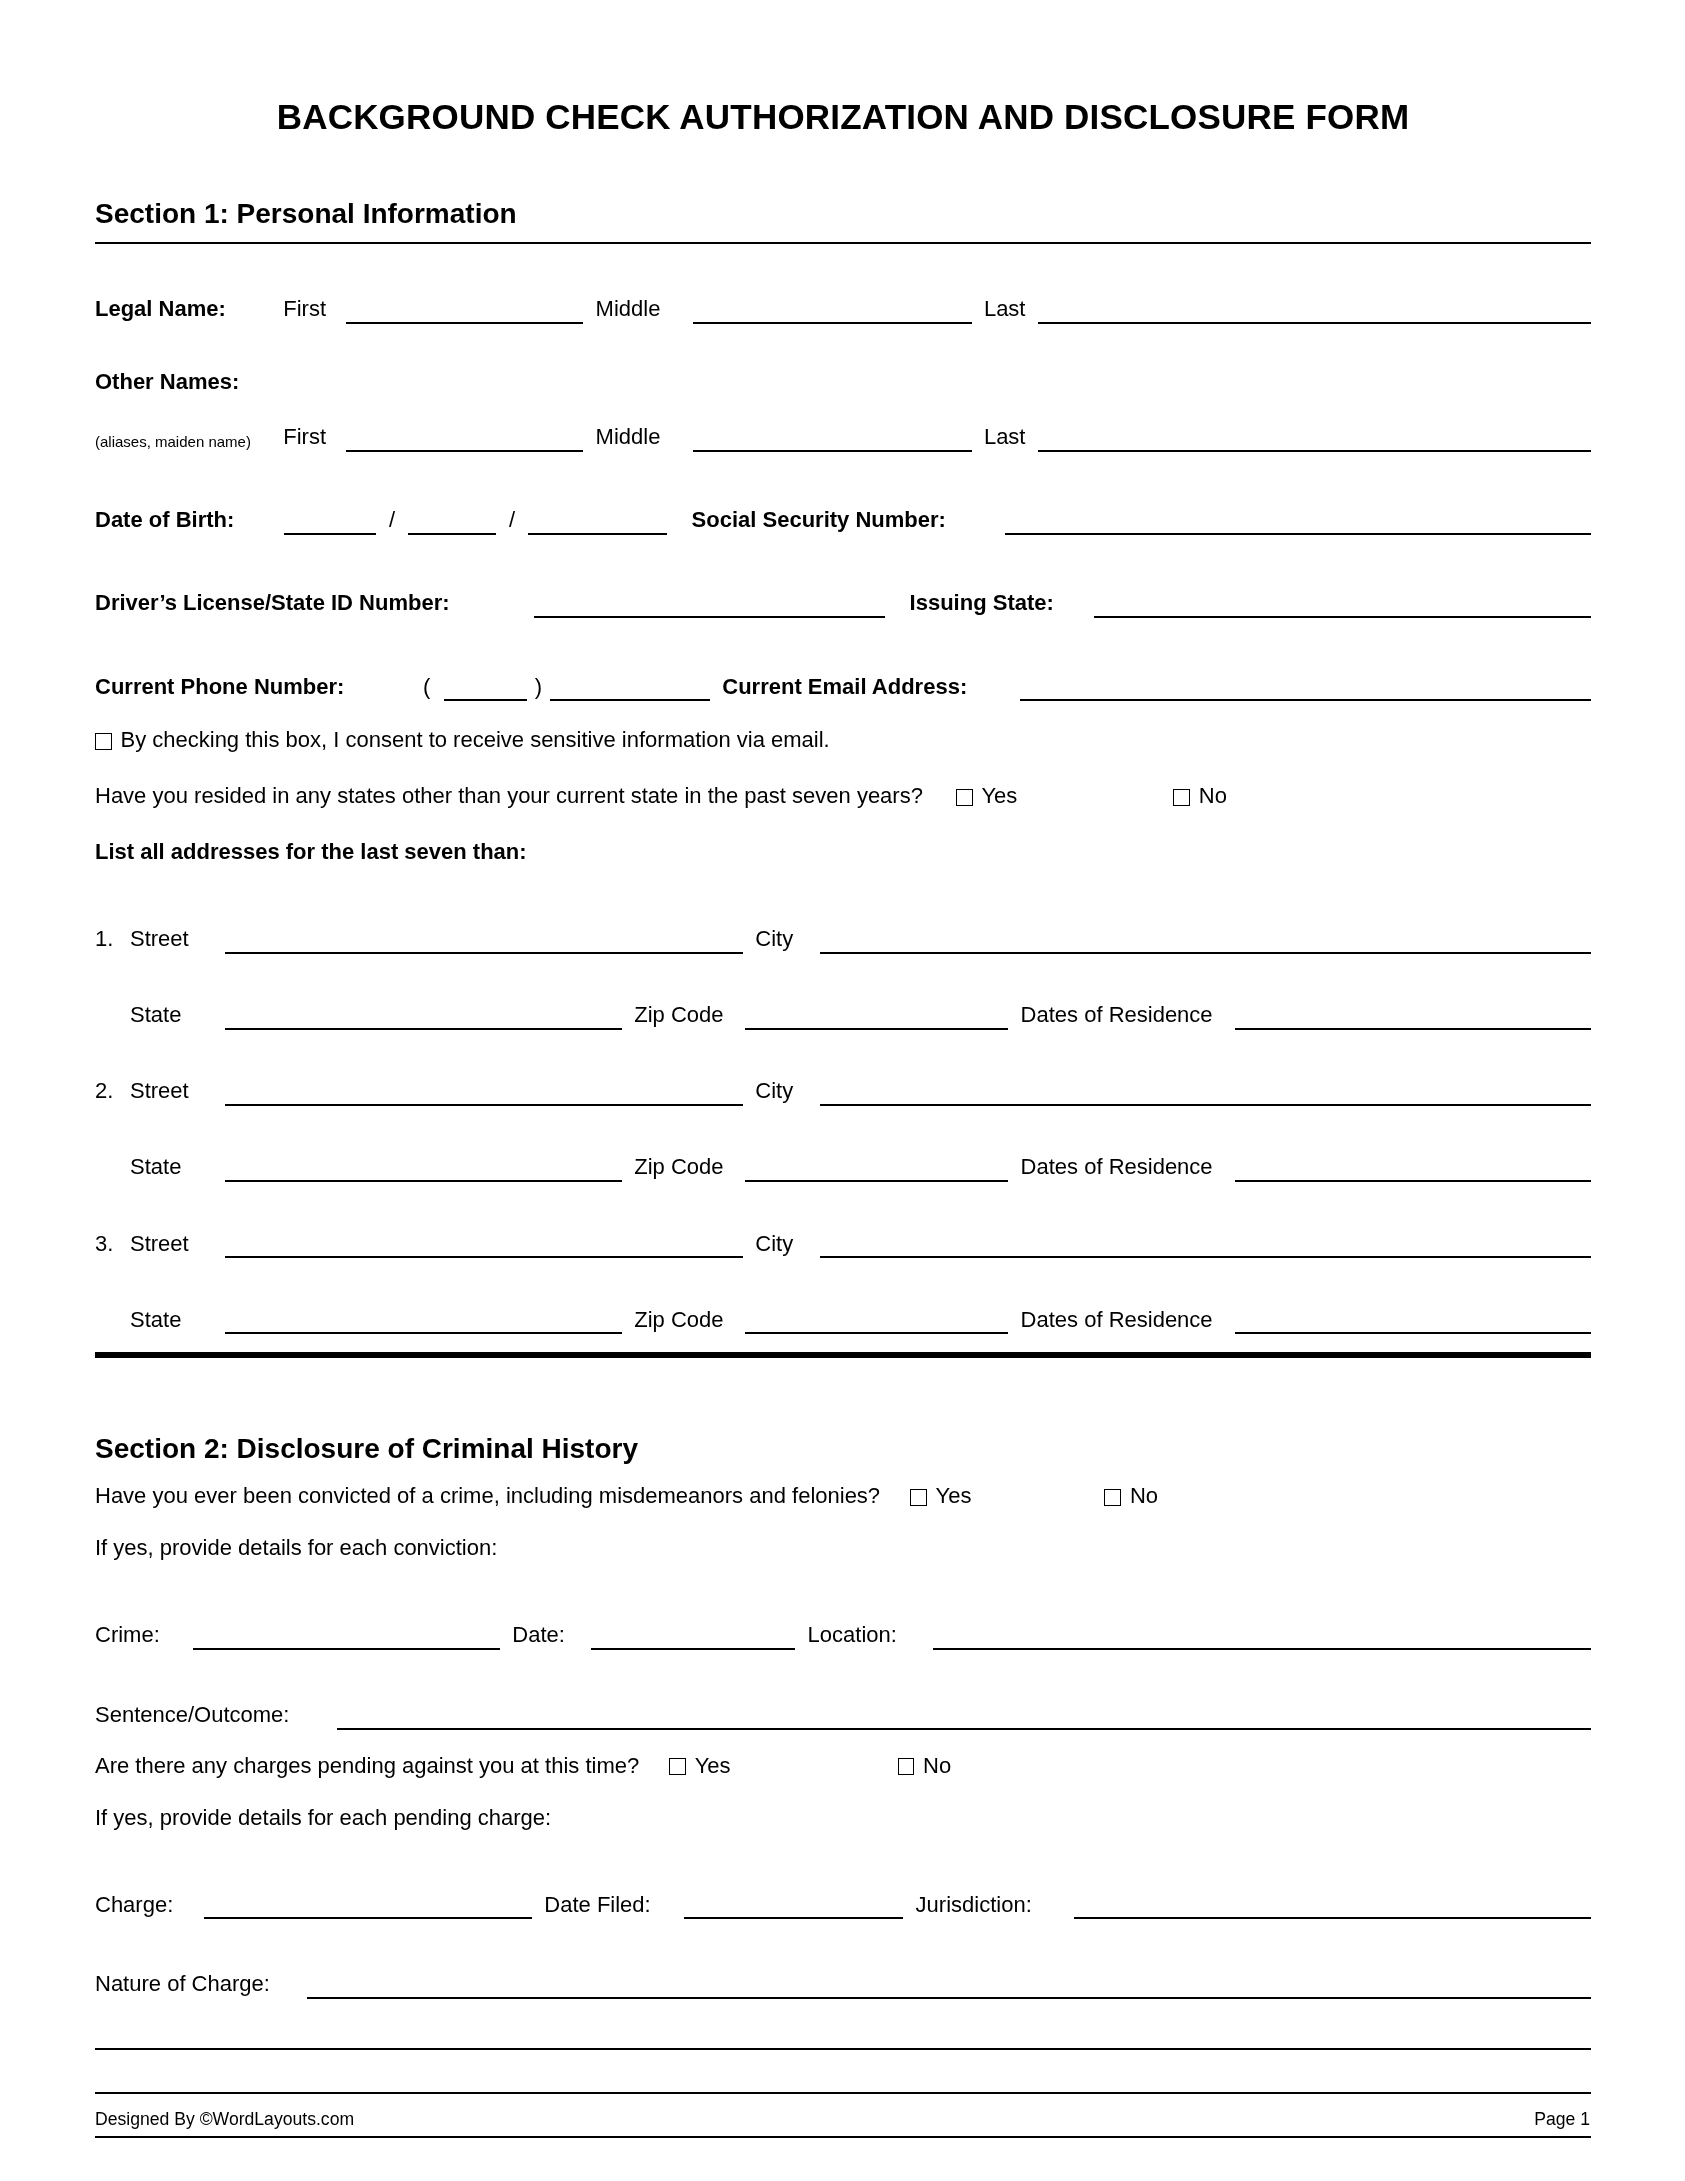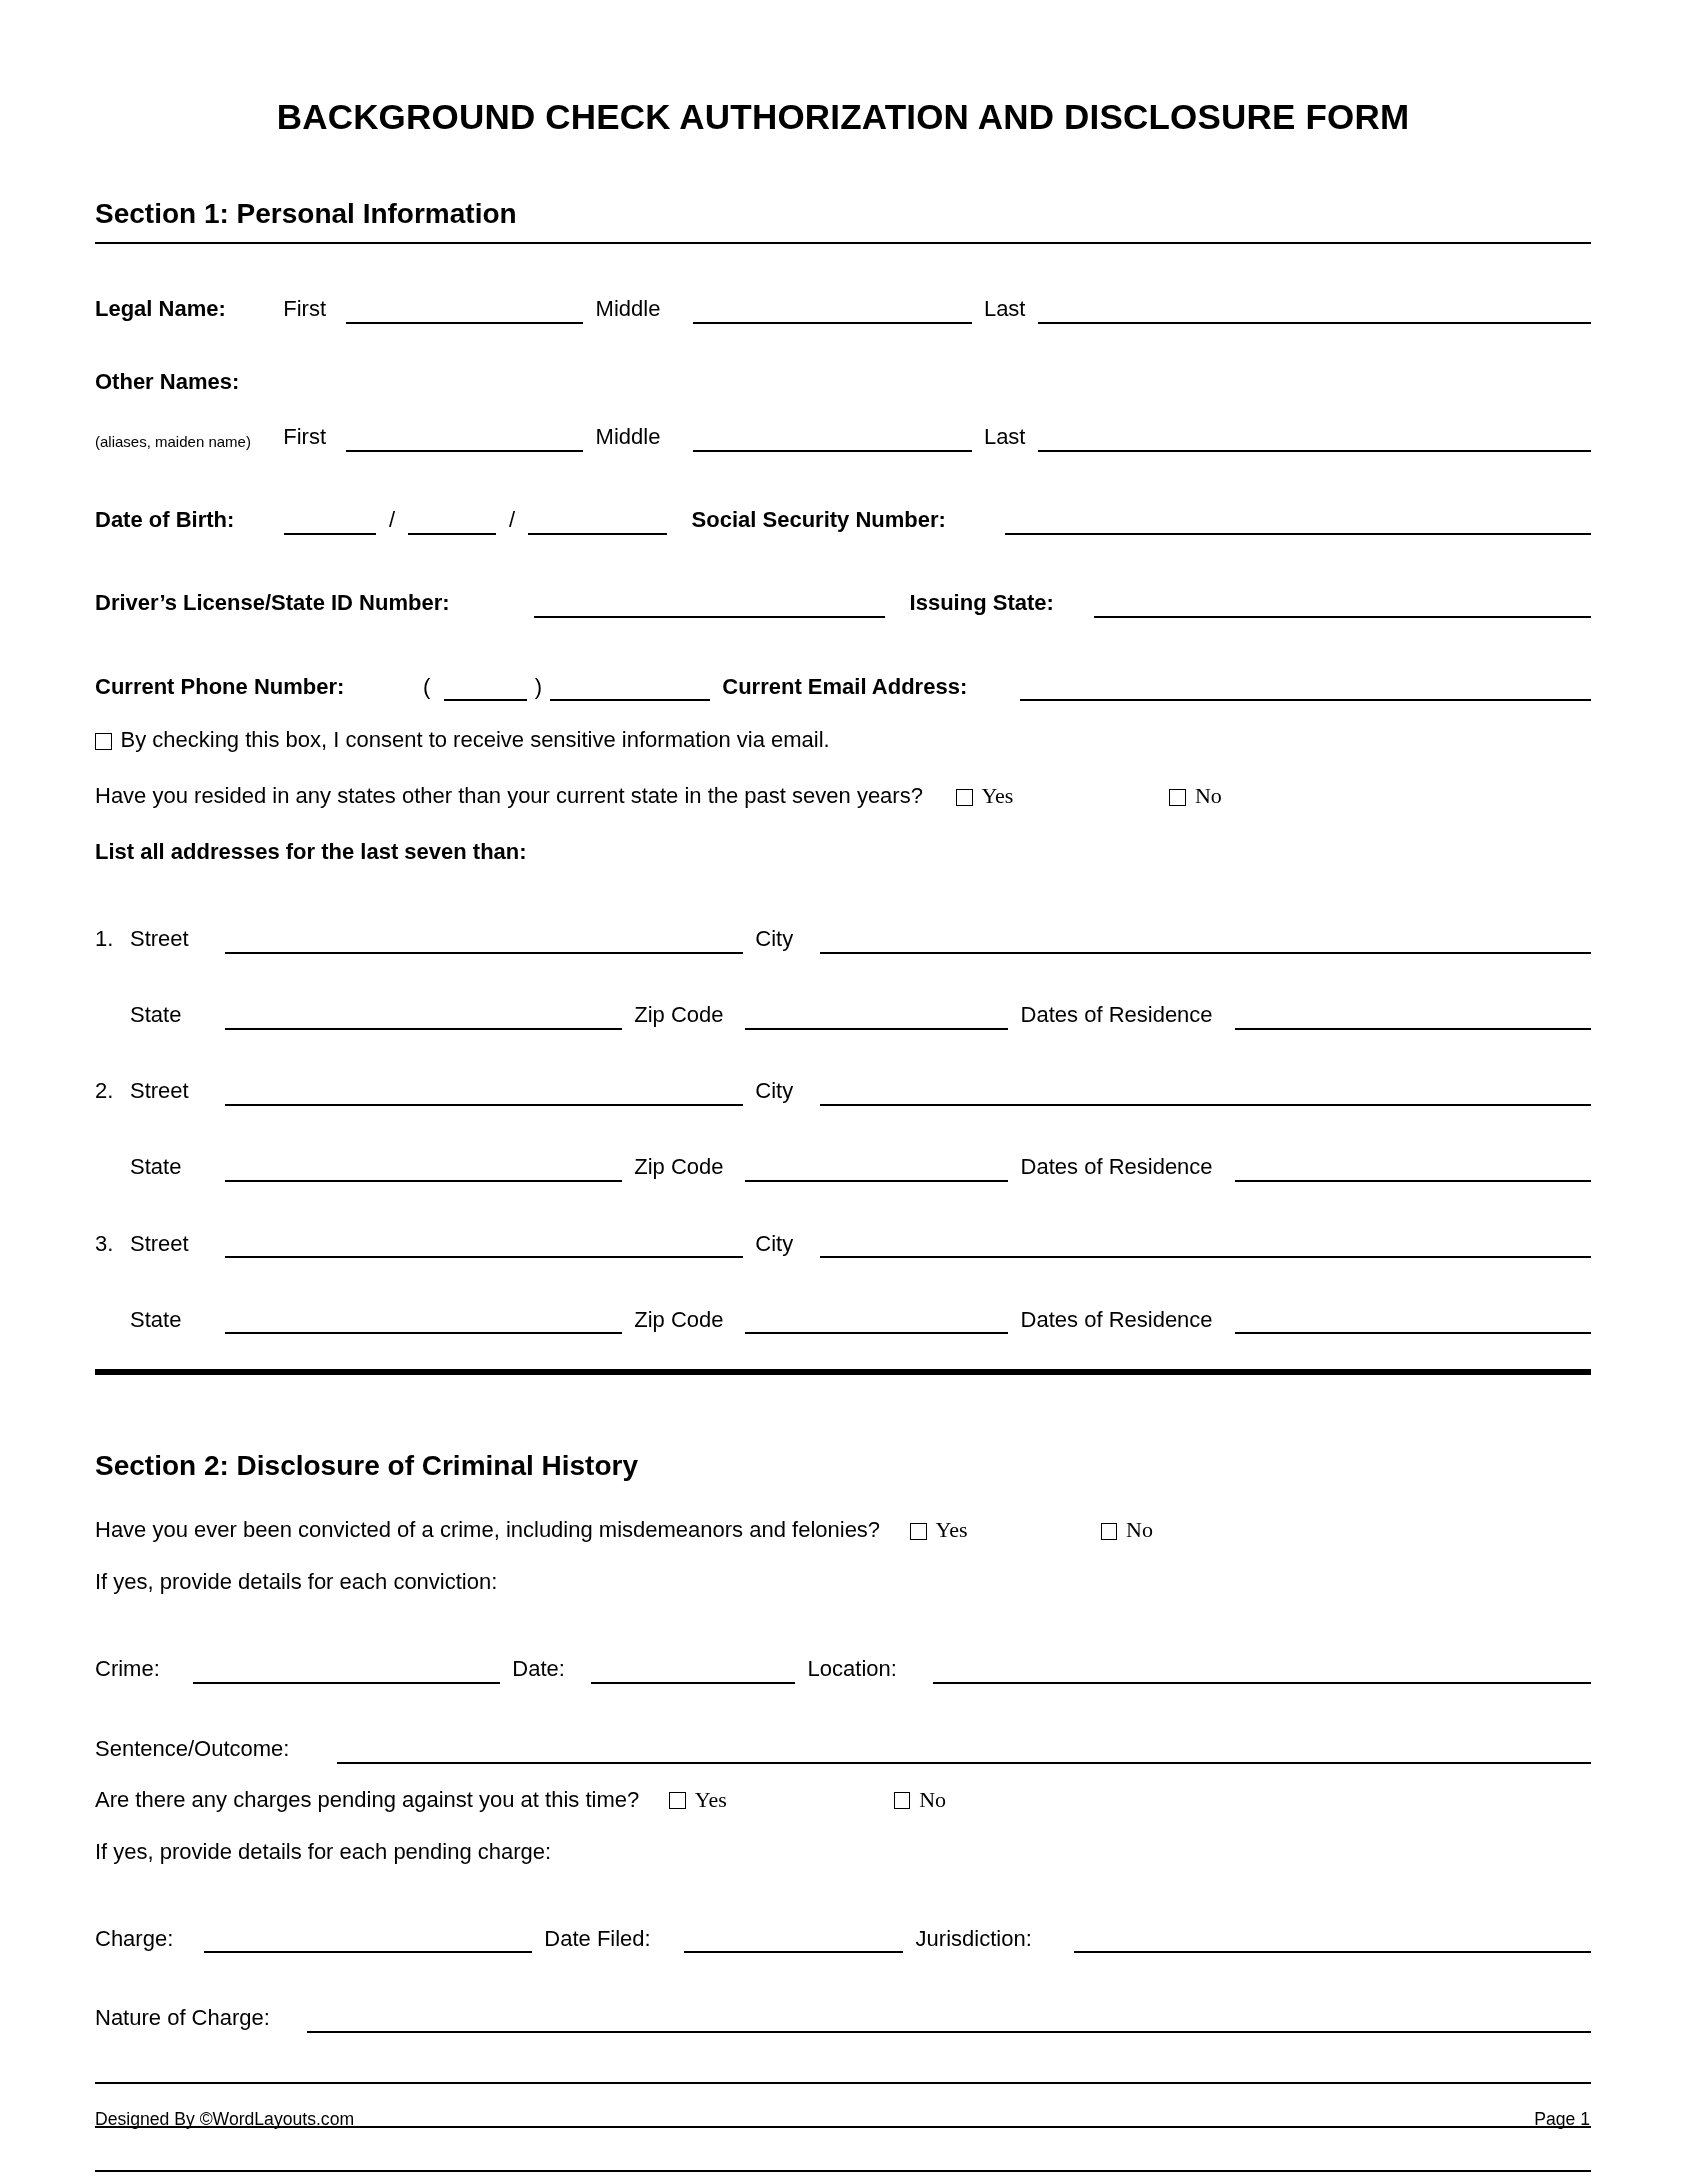--- a/index.html
+++ b/index.html
@@ -90,21 +90,20 @@
     align-items: center;
     font-size: 22px;
     line-height: 26px;
     text-align: right;
   }
   .qline .opt {
     display: flex;
     align-items: center;
     font-size: 22px;
     white-space: nowrap;
-    font-family: Liberation Serif, serif;
   }
 
   
   .thick-divider {
     border-top: 6.1px solid #000;
     width: 100%;
   }
 
   
   .blank-rule {
@@ -122,21 +121,21 @@
     justify-content: space-between;
     font-size: 17.6px;
   }
   .mt10 { margin-top: 8.8px; }
   .mt14 { margin-top: 12.3px; }
   .mt18 { margin-top: 16px; }
   .mt22 { margin-top: 19.3px; }
   .mt26 { margin-top: 23px; }
   .mt30 { margin-top: 26px; }
   .mt34 { margin-top: 30px; }
-  .mt40 { margin-top: 35px; }
+  .mt40 { margin-top: 18px; }
   .mt48 { margin-top: 42px; }
   .mt56 { margin-top: 49px; }
   .mt70 { margin-top: 61px; }
   .mt86 { margin-top: 75px; }
 </style>
 </head>
 <body>
 
 <div class="page">
   <div class="content">

